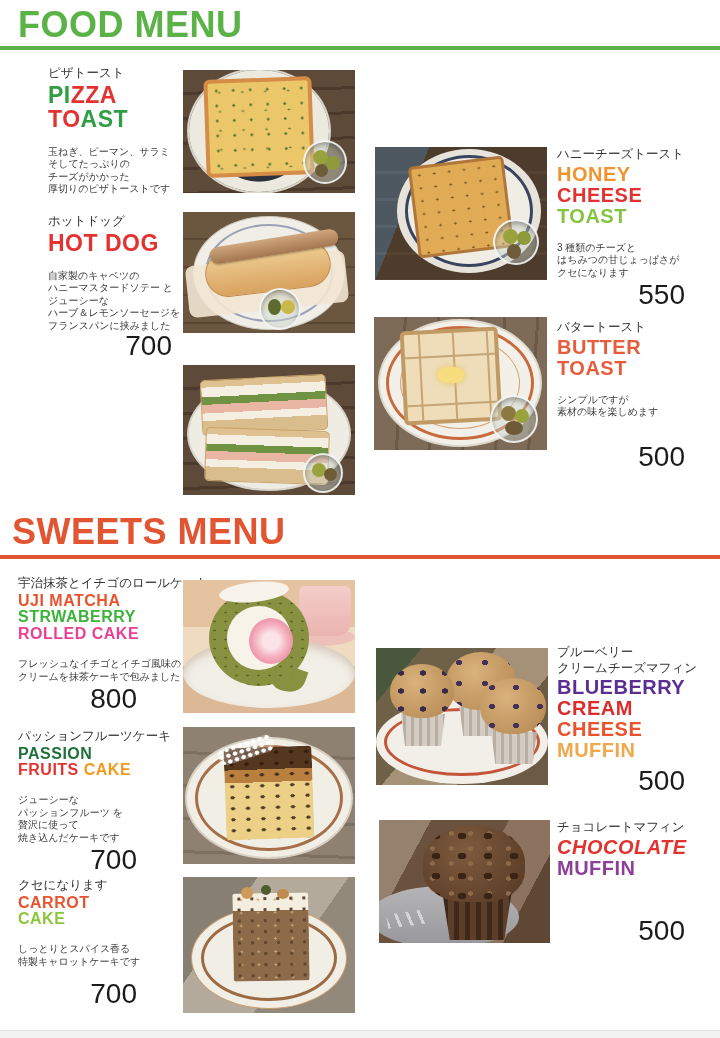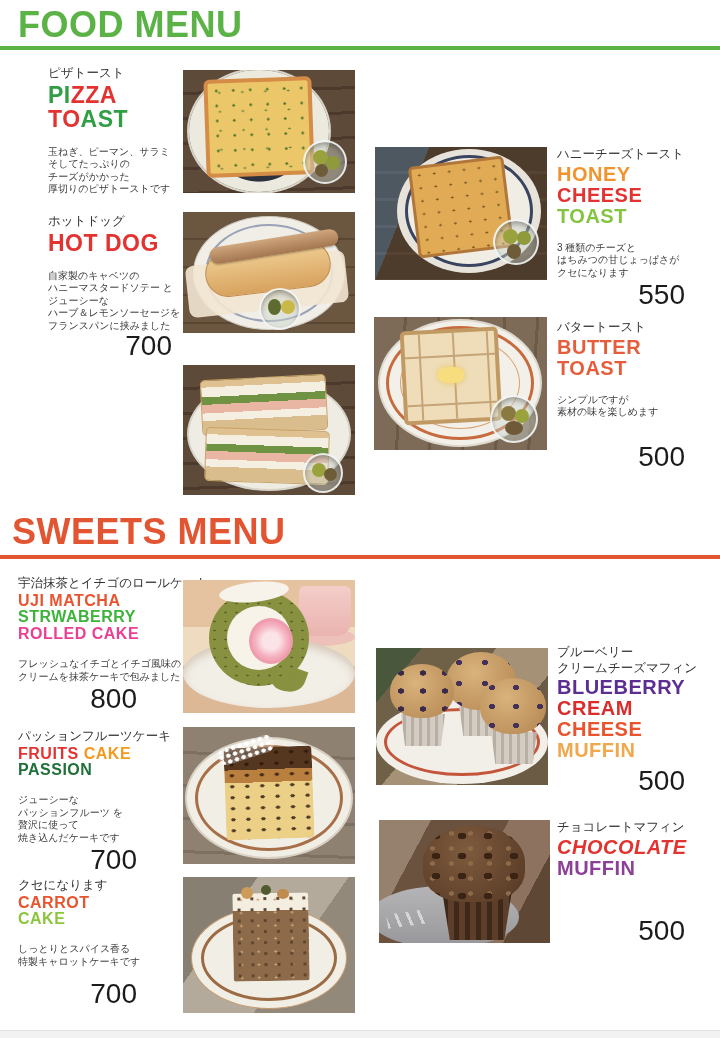--- a/index.html
+++ b/index.html
@@ -74,21 +74,21 @@
   <section class="item" style="left:18px;top:576px;width:170px">
     <div class="jp">宇治抹茶とイチゴのロールケーキ</div>
     <div class="name n21"><div><span style="color: rgb(233, 83, 46);">UJI MATCHA</span></div><div><span style="color: rgb(61, 179, 58);">STRWABERRY</span></div><div><span style="color: rgb(234, 63, 146);">ROLLED CAKE</span></div></div>
     <div class="desc">フレッシュなイチゴとイチゴ風味の
 クリームを抹茶ケーキで包みました</div>
     <div class="price" style="width:119px;margin-top:2px">800</div>
   </section>
 
   <section class="item" style="left:18px;top:729px;width:170px">
     <div class="jp">パッションフルーツケーキ</div>
-    <div class="name n21"><div><span style="color: rgb(226, 51, 48);">FRUITS </span><span style="color: rgb(243, 154, 30);">CAKE</span></div><div><span style="color: rgb(32, 112, 58);">PASSION</span></div></div>
+    <div class="name n21"><div><span style="color: rgb(32, 112, 58);">PASSION</span></div><div><span style="color: rgb(226, 51, 48);">FRUITS </span><span style="color: rgb(243, 154, 30);">CAKE</span></div></div>
     <div class="desc">ジューシーな
 パッションフルーツ を
 贅沢に使って
 焼き込んだケーキです</div>
     <div class="price" style="width:119px;margin-top:2px">700</div>
   </section>
 
   <section class="item" style="left:18px;top:878px;width:170px">
     <div class="jp">クセになります</div>
     <div class="name n21"><div><span style="color: rgb(233, 83, 46);">CARROT</span></div><div><span style="color: rgb(140, 198, 63);">CAKE</span></div></div>

